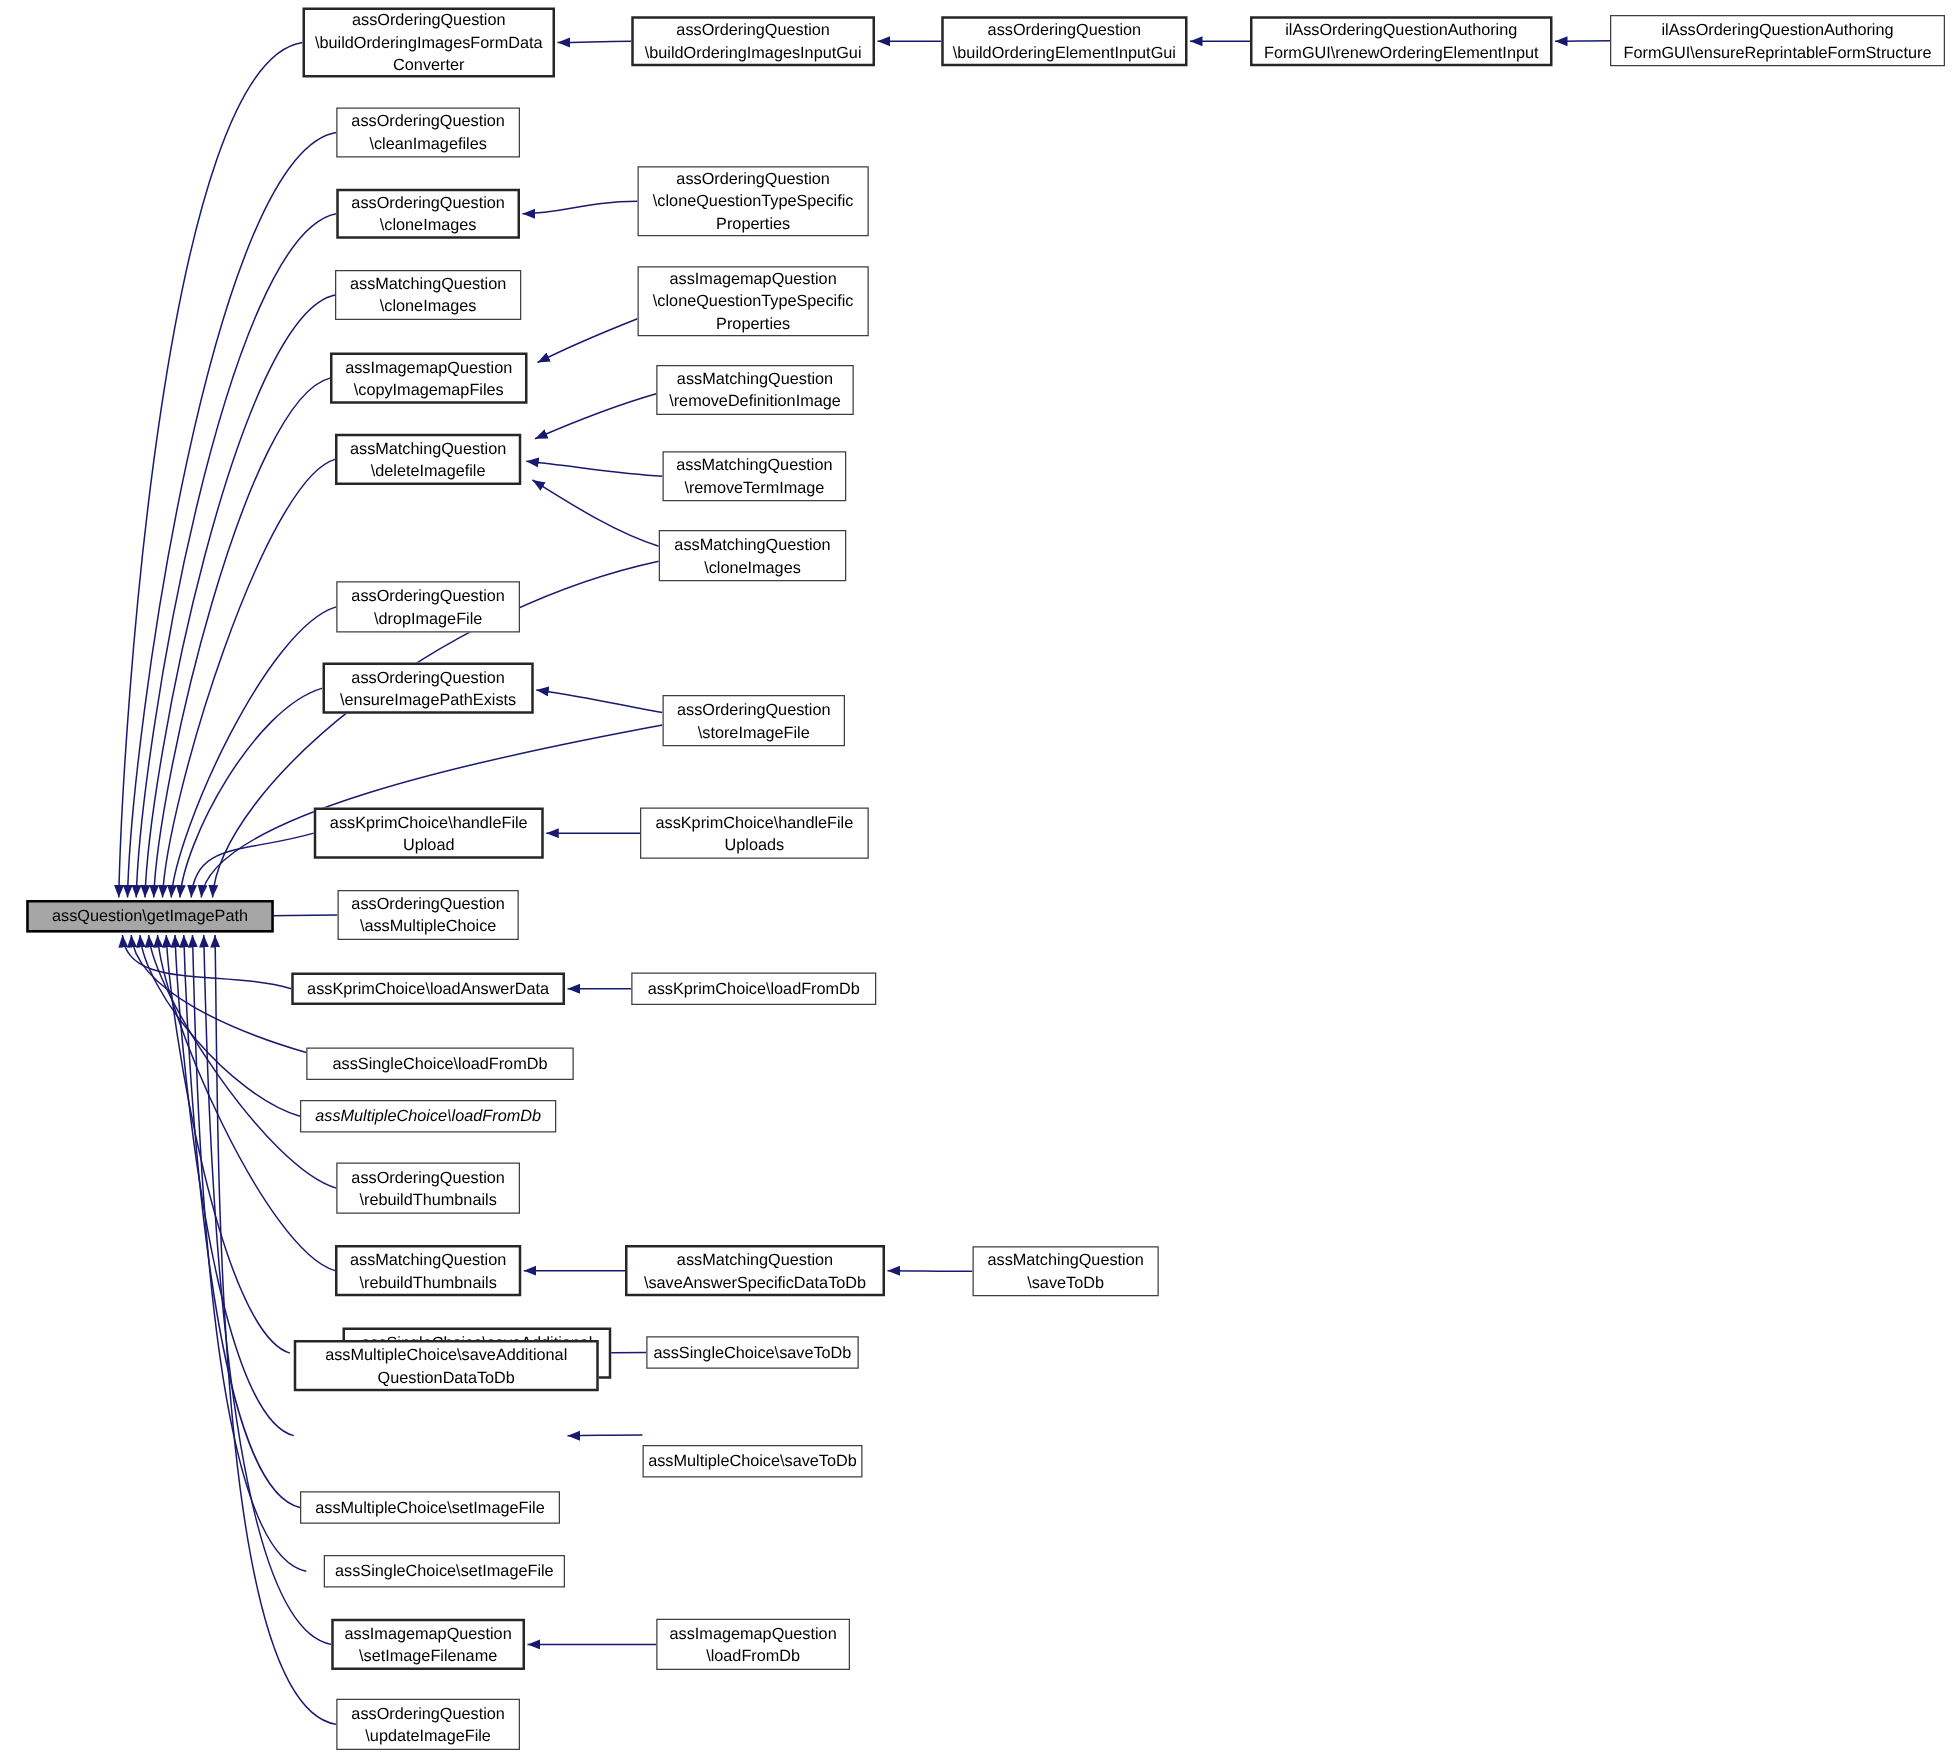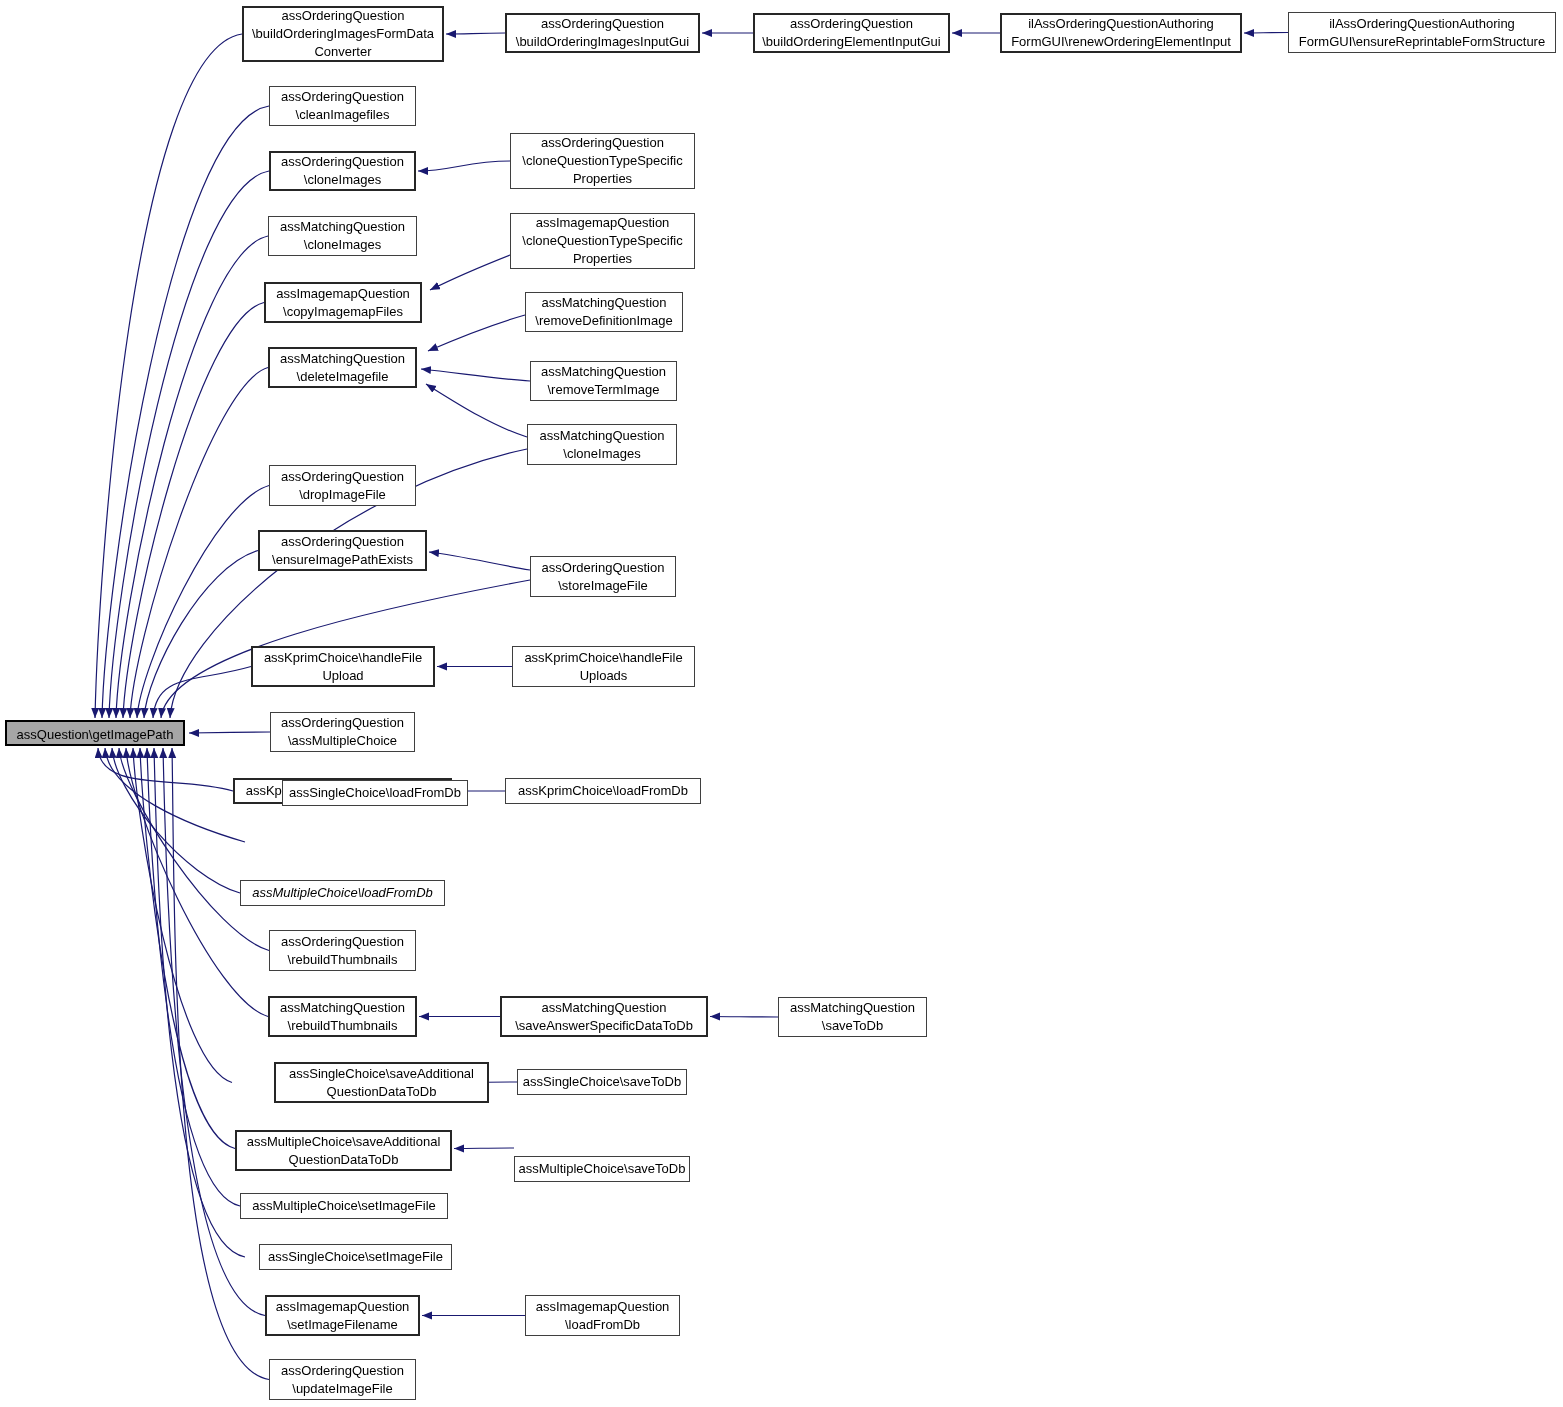--- a/index.html
+++ b/index.html
@@ -75,21 +75,21 @@
       <path d="M505,791 C482.05,791 471.85,791 454,791" fill="none" stroke="#191970" stroke-width="1.2" marker-end="url(#arw)"></path>
       <path d="M500,1016.5 C463.55,1016.5 447.35,1016.5 419,1016.5" fill="none" stroke="#191970" stroke-width="1.2" marker-end="url(#arw)"></path>
       <path d="M517,1082 C486.4,1082 472.8,1082.5 449,1082.5" fill="none" stroke="#191970" stroke-width="1.2" marker-end="url(#arw)"></path>
       <path d="M514,1148 C487,1148 475,1148.5 454,1148.5" fill="none" stroke="#191970" stroke-width="1.2" marker-end="url(#arw)"></path>
       <path d="M525,1315.5 C478.65,1315.5 458.05,1315.5 422,1315.5" fill="none" stroke="#191970" stroke-width="1.2" marker-end="url(#arw)"></path>
       <path d="M753,33 C730.05,33 719.85,33 702,33" fill="none" stroke="#191970" stroke-width="1.2" marker-end="url(#arw)"></path>
       <path d="M778,1017 C747.4,1017 733.8,1016.5 710,1016.5" fill="none" stroke="#191970" stroke-width="1.2" marker-end="url(#arw)"></path>
       <path d="M1000,33 C978.4,33 968.8,33 952,33" fill="none" stroke="#191970" stroke-width="1.2" marker-end="url(#arw)"></path>
       <path d="M1288,32.5 C1268.2,32.5 1259.4,33 1244,33" fill="none" stroke="#191970" stroke-width="1.2" marker-end="url(#arw)"></path>
     </svg>
-    <div class="node hl bold" style="left: 5px; top: 720px; width: 180px; height: 26px; justify-content: flex-end;">
+    <div class="node hl bold" style="left: 21px; top: 720px; width: 198px; height: 26px;">
       <div class="ln">assQuestion\getImagePath</div>
     </div>
     <div class="node bold" style="left: 242px; top: 6px; width: 202px; height: 56px;">
       <div class="ln">assOrderingQuestion</div>
       <div class="ln">\buildOrderingImagesFormData</div>
       <div class="ln">Converter</div>
     </div>
     <div class="node" style="left: 269px; top: 86px; width: 147px; height: 40px;">
       <div class="ln">assOrderingQuestion</div>
       <div class="ln">\cleanImagefiles</div>
@@ -122,39 +122,39 @@
       <div class="ln">assKprimChoice\handleFile</div>
       <div class="ln">Upload</div>
     </div>
     <div class="node" style="left: 270px; top: 712px; width: 145px; height: 40px;">
       <div class="ln">assOrderingQuestion</div>
       <div class="ln">\assMultipleChoice</div>
     </div>
     <div class="node bold" style="left: 233px; top: 778px; width: 219px; height: 26px;">
       <div class="ln">assKprimChoice\loadAnswerData</div>
     </div>
-    <div class="node" style="left: 245px; top: 780px; width: 186px; height: 26px; margin-left: 37px;">
+    <div class="node" style="left: 245px; top: 838px; width: 214px; height: 26px;">
       <div class="ln">assSingleChoice\loadFromDb</div>
     </div>
     <div class="node" style="left: 240px; top: 880px; width: 205px; height: 26px; font-style: italic;">
       <div class="ln">assMultipleChoice\loadFromDb</div>
     </div>
     <div class="node" style="left: 269px; top: 930px; width: 147px; height: 41px;">
       <div class="ln">assOrderingQuestion</div>
       <div class="ln">\rebuildThumbnails</div>
     </div>
     <div class="node bold" style="left: 268px; top: 996px; width: 149px; height: 41px;">
       <div class="ln">assMatchingQuestion</div>
       <div class="ln">\rebuildThumbnails</div>
     </div>
     <div class="node bold" style="left: 232px; top: 1062px; width: 215px; height: 41px; margin-left: 42px;">
       <div class="ln">assSingleChoice\saveAdditional</div>
       <div class="ln">QuestionDataToDb</div>
     </div>
-    <div class="node bold" style="left: 235px; top: 1130px; width: 217px; height: 41px;">
+    <div class="node bold" style="left: 235px; top: 1072px; width: 244px; height: 41px;">
       <div class="ln">assMultipleChoice\saveAdditional</div>
       <div class="ln">QuestionDataToDb</div>
     </div>
     <div class="node" style="left: 240px; top: 1193px; width: 208px; height: 26px;">
       <div class="ln">assMultipleChoice\setImageFile</div>
     </div>
     <div class="node" style="left: 259px; top: 1244px; width: 193px; height: 26px;">
       <div class="ln">assSingleChoice\setImageFile</div>
     </div>
     <div class="node bold" style="left: 265px; top: 1295px; width: 155px; height: 41px;">

